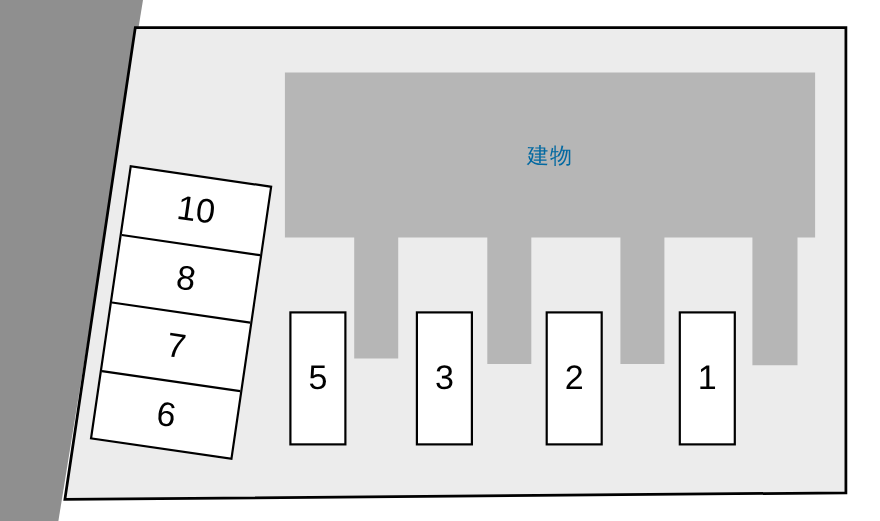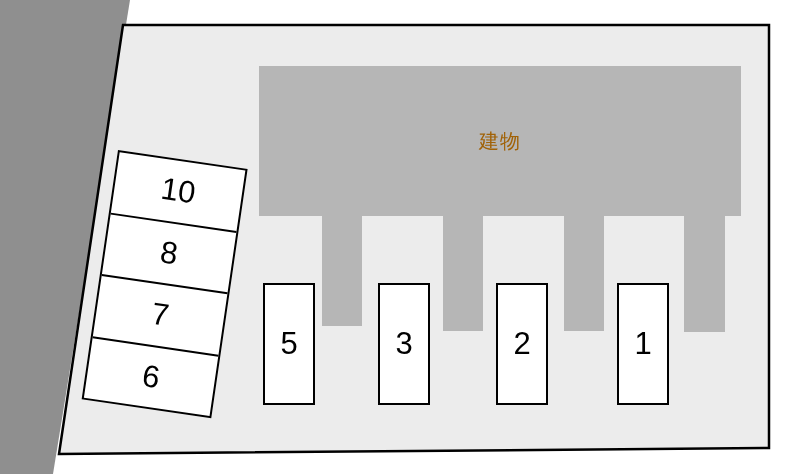--- a/index.html
+++ b/index.html
@@ -15,21 +15,21 @@
   .stage svg { position: absolute; left: 0; top: 0; }
 
   .building-label {
     position: absolute;
     left: 430px;
     top: 128px;
     width: 140px;
     text-align: center;
     font-size: 20px;
     letter-spacing: 1px;
-    color: #a16207;
+    color: #0369a1;
   }
 
   
   .stack {
     position: absolute;
     left: 118px;
     top: 150px;
     width: 131px;
     height: 252px;
     transform: rotate(8.3deg);

